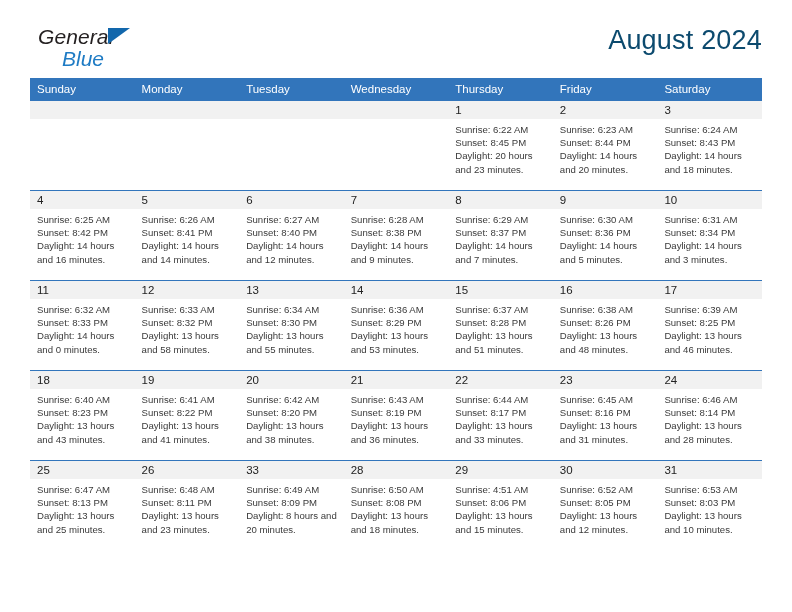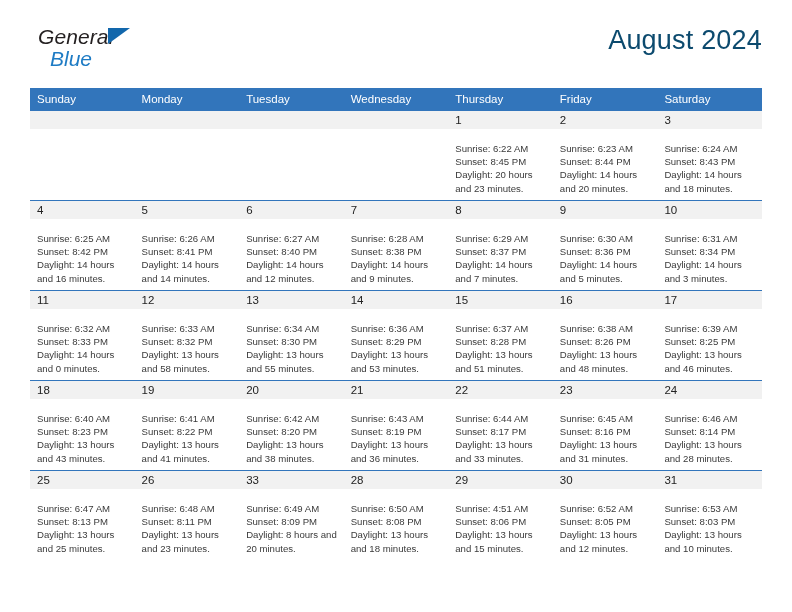--- a/index.html
+++ b/index.html
@@ -38,21 +38,21 @@
     font-size: 21px;
     color: #231f20;
     letter-spacing: .1px;
     display: block;
   }
   .logo-blue {
     font-size: 21px;
     color: #1e7bc4;
     display: block;
     margin-top: 1px;
-    margin-left: 12px;
+    margin-left: 24px;
   }
   .logo-tri {
     position: absolute;
     left: 78px;
     top: 2px;
     width: 0; height: 0;
     border-left: 22px solid #1267ac;
     border-bottom: 16px solid transparent;
   }
   .title-wrap { text-align: right; padding-top: 0px; }
@@ -68,21 +68,21 @@
     font-size: 13.5px;
     color: #1a1a1a;
     margin-top: 11px;
   }
 
   
   .cal {
     width: 732px;
     border-collapse: collapse;
     table-layout: fixed;
-    margin-top: 16px;
+    margin-top: 6px;
   }
   .cal th {
     background: #3275bb;
     color: #ffffff;
     font-size: 11.5px;
     font-weight: normal;
     text-align: left;
     padding: 5px 0 5px 7px;
     height: 21px;
   }
@@ -97,21 +97,21 @@
   tr.week td { border-top: 1.4px solid #3275bb; }
   .daynum {
     background: #f1f1f1;
     font-size: 11.5px;
     color: #222222;
     padding: 3px 0 3px 7px;
     height: 18px;
     line-height: 12px;
   }
   .info {
-    padding: 13px 6px 0 7px;
+    padding: 4px 6px 0 7px;
     font-size: 9.6px;
     line-height: 13.2px;
     color: #3a3a3a;
   }
   .info div { white-space: nowrap; }
   .info .wrap2 { white-space: normal; }
 </style>
 </head>
 <body>
 

